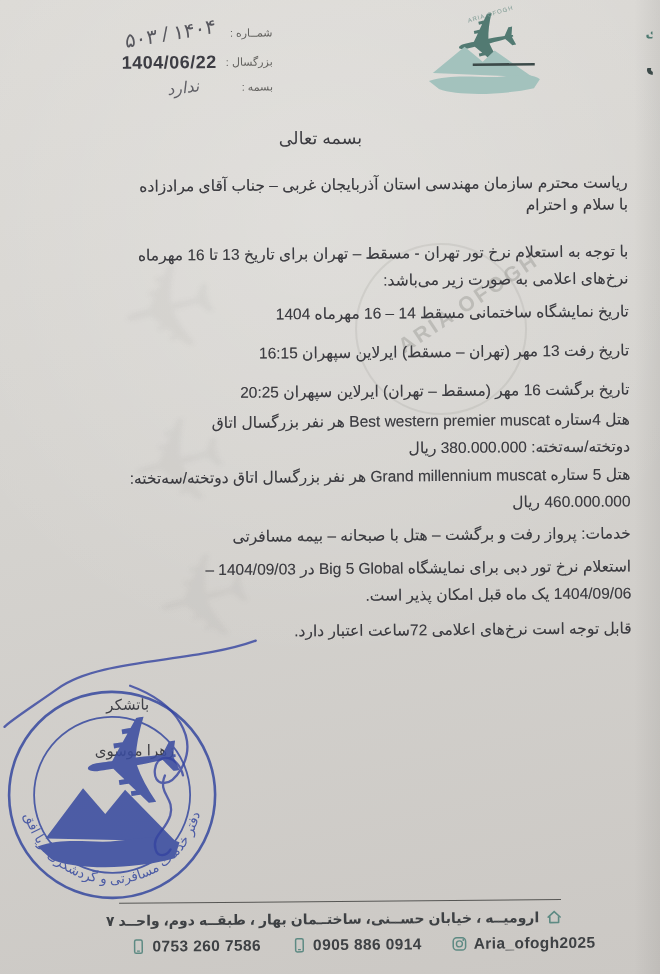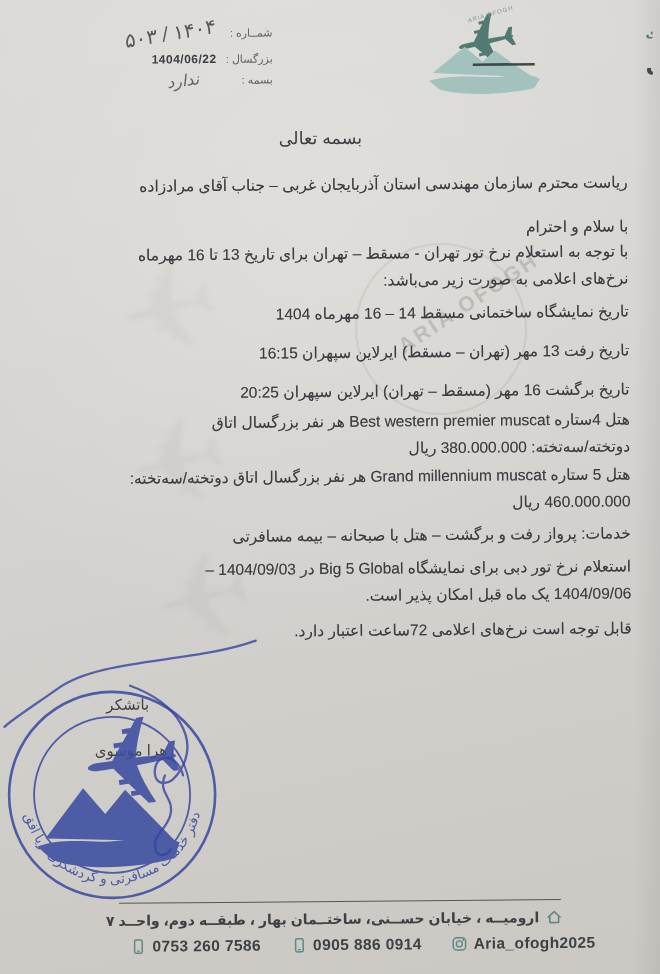--- a/index.html
+++ b/index.html
@@ -17,21 +17,21 @@
       linear-gradient(168deg,#dcdad6 0%,#d5d3cf 45%,#cbc8c4 100%);
   }
   .sheet{position:absolute;inset:0;transform:rotate(-0.5deg);transform-origin:50% 45%;}
 
   
   .logo-svg{position:absolute;left:386px;top:6px;}
   .hdr-fields{position:absolute;left:36px;top:20px;width:240px;}
   .hdr-row{display:flex;direction:rtl;align-items:center;gap:12px;}
   .hdr-row .lbl{font-size:11px;color:#63625f;letter-spacing:.3px;white-space:nowrap;width:44px;}
   .val-number{font-size:20px;color:#4a4a52;transform:rotate(-9deg) skewX(-6deg);letter-spacing:2px;opacity:.9;margin-left:14px;}
-  .val-date{font-size:12px;color:#3d3d44;font-weight:700;letter-spacing:.5px;margin-left:28px;}
+  .val-date{font-size:18px;color:#3d3d44;font-weight:700;letter-spacing:.5px;margin-left:28px;}
   .val-attach{font-size:16px;color:#4a4a52;font-style:italic;transform:rotate(-7deg);opacity:.85;margin-right:18px;}
   .hdr-row.r1{margin-bottom:7px;}
   .hdr-row.r2{margin-bottom:5px;}
 
   
   .wm-text{position:absolute;left:388px;top:292px;transform:rotate(-33deg);
     font-size:21px;font-weight:700;letter-spacing:3px;color:rgba(133,133,127,.35);}
   .wm-circle{position:absolute;left:356px;top:244px;width:168px;height:168px;
     border:2px solid rgba(130,130,124,.15);border-radius:50%;}
   .wm-plane{position:absolute;font-size:120px;color:rgba(100,100,94,.055);
@@ -95,21 +95,21 @@
     </div>
     <div class="hdr-row r3">
       <span class="lbl">بسمه :</span>
       <span class="val-attach">ندارد</span>
     </div>
   </div>
 
   <div class="bismillah">بسمه تعالی</div>
 
   <div class="bl" style="top:176px">ریاست محترم سازمان مهندسی استان آذربایجان غربی – جناب آقای مرادزاده</div>
-  <div class="bl" style="top:220px">با سلام و احترام</div>
+  <div class="bl" style="top:198px">با سلام و احترام</div>
   <div class="bl" style="top:245px">با توجه به استعلام نرخ تور تهران - مسقط – تهران برای تاریخ 13 تا 16 مهرماه</div>
   <div class="bl" style="top:272px">نرخ‌های اعلامی به صورت زیر می‌باشد:</div>
   <div class="bl" style="top:305px">تاریخ نمایشگاه ساختمانی مسقط 14 – 16 مهرماه 1404</div>
   <div class="bl" style="top:344px">تاریخ رفت 13 مهر (تهران – مسقط) ایرلاین سپهران 16:15</div>
   <div class="bl" style="top:383px">تاریخ برگشت 16 مهر (مسقط – تهران) ایرلاین سپهران 20:25</div>
   <div class="bl" style="top:413px">هتل 4ستاره Best western premier muscat هر نفر بزرگسال اتاق</div>
   <div class="bl" style="top:440px">دوتخته/سه‌تخته: 380.000.000 ریال</div>
   <div class="bl" style="top:468px">هتل 5 ستاره Grand millennium muscat هر نفر بزرگسال اتاق دوتخته/سه‌تخته:</div>
   <div class="bl" style="top:495px">460.000.000 ریال</div>
   <div class="bl" style="top:527px">خدمات: پرواز رفت و برگشت – هتل با صبحانه – بیمه مسافرتی</div>

